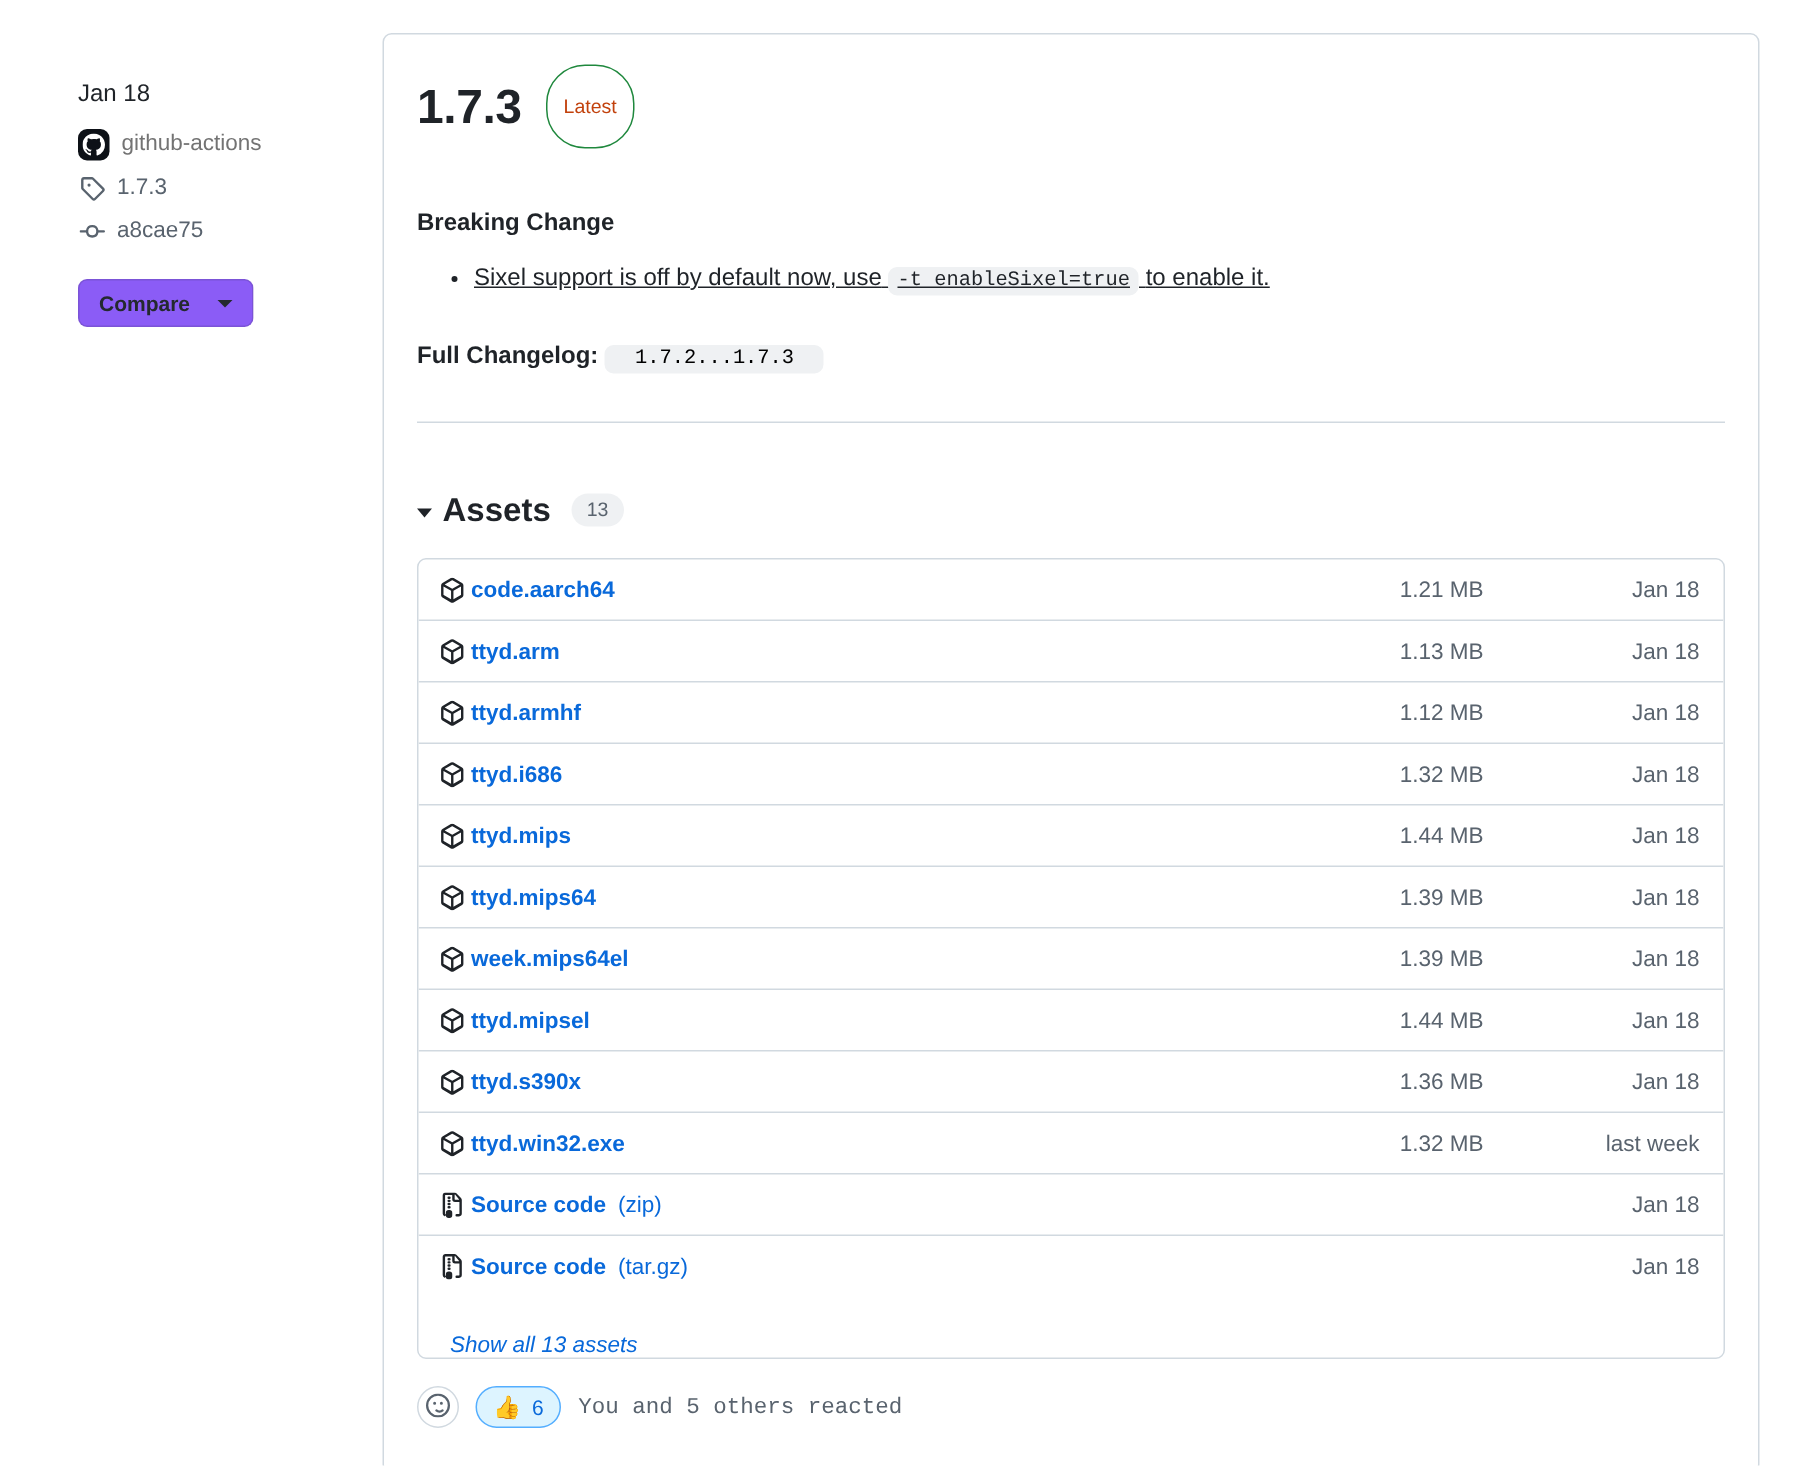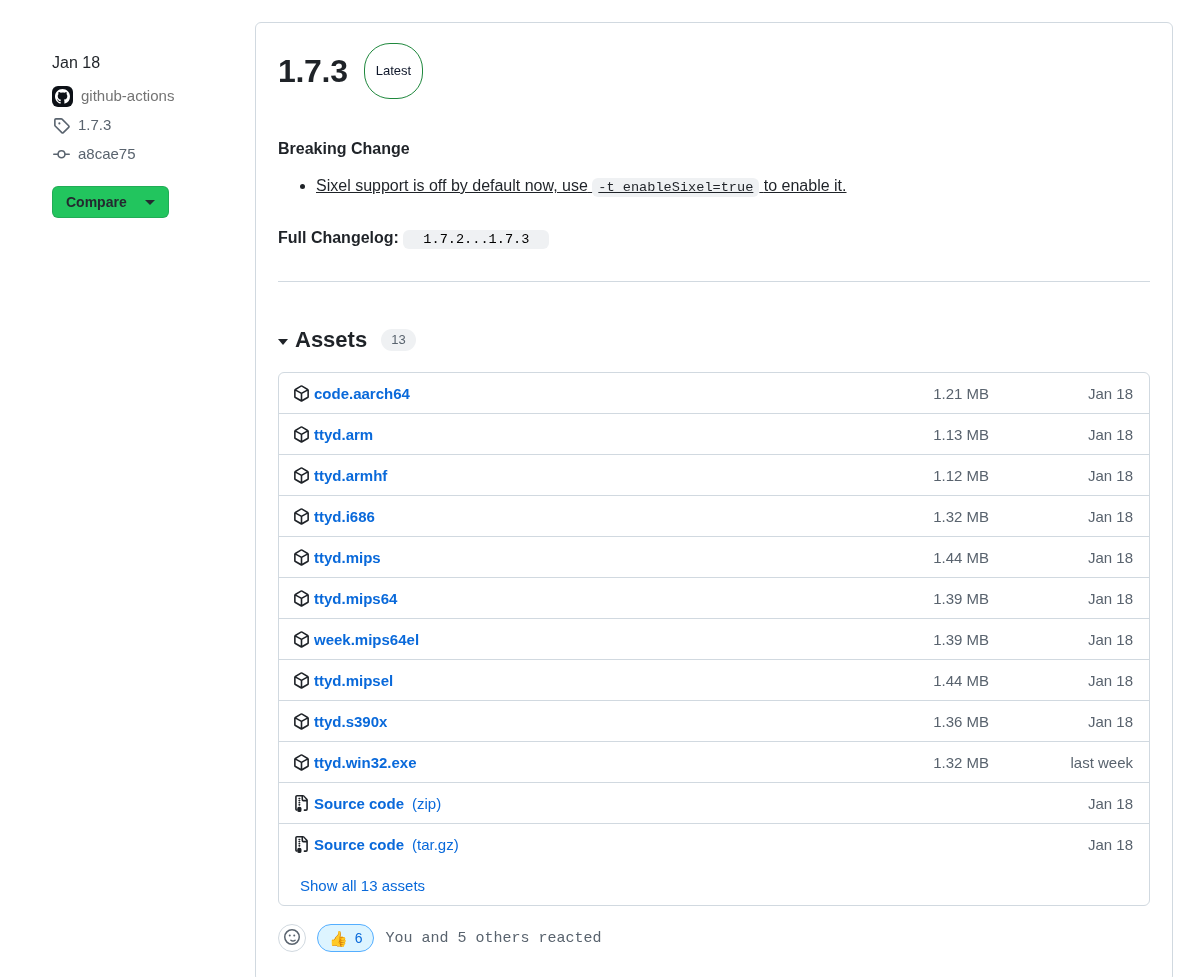--- a/index.html
+++ b/index.html
@@ -66,21 +66,21 @@
     align-items: center;
     justify-content: center;
     flex: 0 0 auto;
     color: #59636e;
   }
   .compare-btn {
     margin-top: 14px;
     display: inline-flex;
     align-items: center;
     gap: 18px;
-    background: #22c55e;
+    background: #8b5cf6;
     border: 1px solid rgba(31,35,40,0.15);
     border-radius: 6px;
     padding: 6px 13px;
     height: 32px;
     font-size: 14px;
     font-weight: 600;
     color: #24292f;
     cursor: pointer;
     line-height: 20px;
   }
@@ -114,21 +114,21 @@
   }
   .release-title {
     font-size: 32px;
     font-weight: 700;
     line-height: 40px;
     letter-spacing: -0.3px;
     color: #1f2328;
   }
   .latest-badge {
     border: 1px solid #1f883d;
-    color: #0f172a;
+    color: #c2410c;
     border-radius: 2em;
     font-size: 13px;
     font-weight: 500;
     line-height: 18px;
     padding: 18px 11px;
     white-space: nowrap;
   }
   .body-heading {
     font-size: 16px;
     font-weight: 700;
@@ -273,22 +273,23 @@
   .asset-date {
     width: 110px;
     text-align: right;
     color: #59636e;
     font-size: 15px;
     flex: 0 0 auto;
   }
   .show-all-row {
     height: 40px;
     display: flex;
-    align-items: center;
+    align-items: flex-end;
     padding: 0 16px 0 21px;
+    font-style: italic;
   }
   a.show-all {
     color: #0969da;
     text-decoration: none;
     font-size: 15px;
   }
 
   
   .reactions {
     display: flex;

